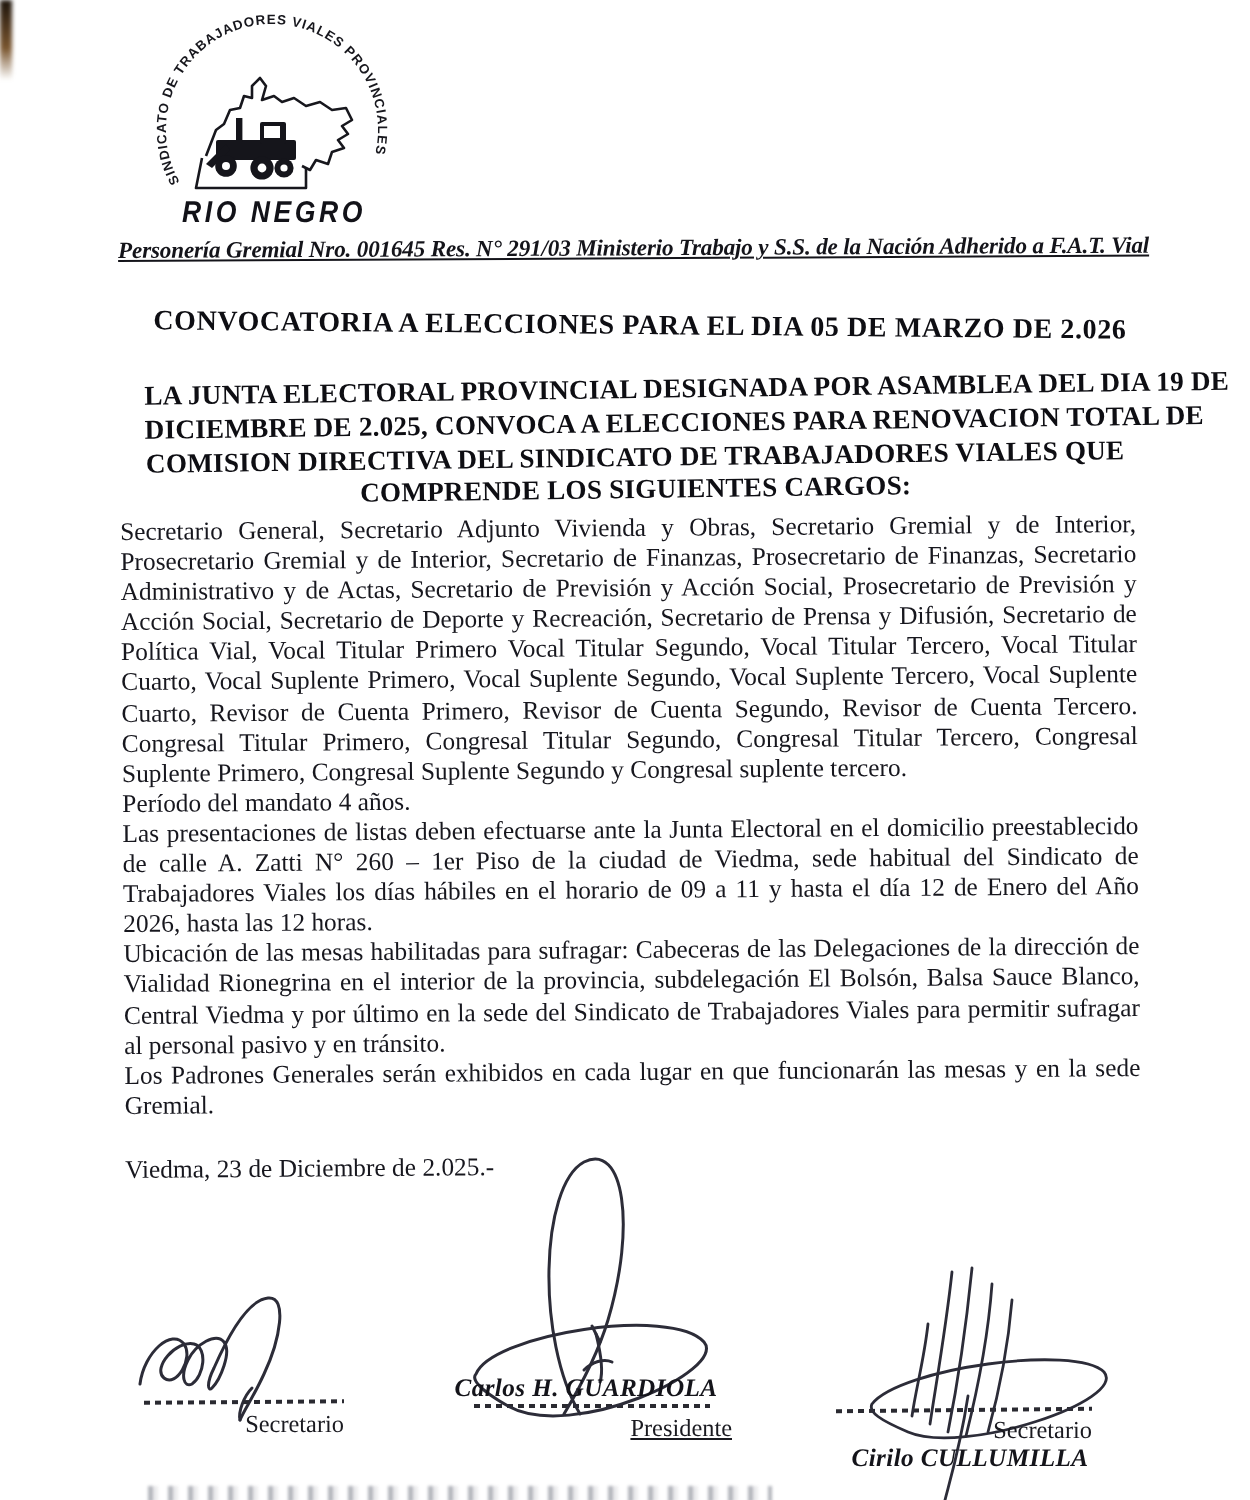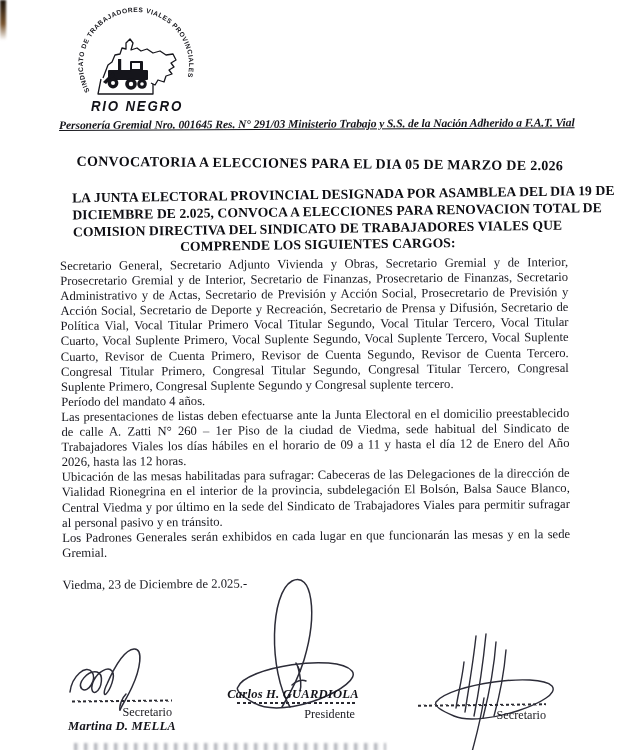--- a/index.html
+++ b/index.html
@@ -124,43 +124,43 @@
   </div>
 
   <svg class="sig-svg" style="left:62px;top:642px;" width="120" height="70" viewBox="0 0 120 70">
     <g fill="none" stroke="#2c2c38" stroke-width="1.5" stroke-linecap="round">
       <path d="M8,50 C10,34 24,22 30,30 C35,37 26,52 20,47 C14,42 26,28 35,30 C42,32 40,46 34,50 C30,52 28,46 32,38 C36,30 46,24 50,29 C54,34 48,48 44,52 C42,54 41,50 45,42 C52,26 62,8 72,7 C82,6 78,28 70,45 C65,56 60,63 58,68"></path>
       <path d="M58,68 C57,64 60,56 64,52"></path>
     </g>
   </svg>
   <div class="dash-line" style="left:72px;top:700px;width:100px;transform:rotate(-0.5deg);"></div>
   <div class="sig-role" style="left:72px;top:705px;width:100px;">Secretario</div>
-  <div class="sig-name" style="left:52px;top:719px;width:140px;">Martina D. MELLA</div>
 
   <div class="dash-line" style="left:237px;top:702px;width:118px;"></div>
   <svg class="sig-svg" style="left:226px;top:575px;" width="146" height="145" viewBox="0 0 146 145">
     <g fill="none" stroke="#2c2c38" stroke-width="1.5" stroke-linecap="round">
       <path d="M64,132 C42,95 44,18 66,6 C86,-4 92,38 78,85 C72,105 62,122 56,132"></path>
       <path d="M12,112 C20,92 110,78 126,96 C138,110 60,146 28,128 C12,119 10,114 12,112"></path>
       <path d="M72,92 C74,100 76,110 74,116 M66,110 C70,106 76,104 80,106"></path>
       <path d="M70,88 L74,96"></path>
     </g>
   </svg>
-  <div class="sig-role" style="left:237px;top:707px;width:118px;">Presidente</div>
+  <div class="sig-role" style="left:248px;top:707px;width:118px;text-decoration:underline;">Presidente</div>
   <div class="sig-name" style="left:218px;top:687px;width:150px;">Carlos H. GUARDIOLA</div>
 
   <div class="dash-line" style="left:418px;top:704px;width:128px;transform:rotate(-0.6deg);"></div>
   <svg class="sig-svg" style="left:420px;top:628px;" width="150" height="126" viewBox="0 0 150 126">
     <g fill="none" stroke="#2c2c38" stroke-width="1.4" stroke-linecap="round">
       <path d="M44,34 C42,52 38,66 36,80"></path>
       <path d="M56,8 C53,36 48,64 45,84"></path>
       <path d="M66,6 C63,36 58,68 54,88"></path>
       <path d="M76,14 C74,42 68,70 63,90"></path>
       <path d="M86,22 C84,46 79,70 74,88"></path>
       <path d="M16,74 C30,56 118,44 132,58 C144,72 62,100 34,88 C20,82 14,78 16,74"></path>
       <path d="M64,70 C60,96 55,112 52,124"></path>
     </g>
   </svg>
   <div class="sig-role" style="left:418px;top:708px;width:128px;">Secretario</div>
+  <div class="sig-name" style="left:415px;top:722px;width:140px;">Cirilo CULLUMILLA</div>
 
   <div class="footer-smudge"></div>
 
 </div>
 
 </body></html>

